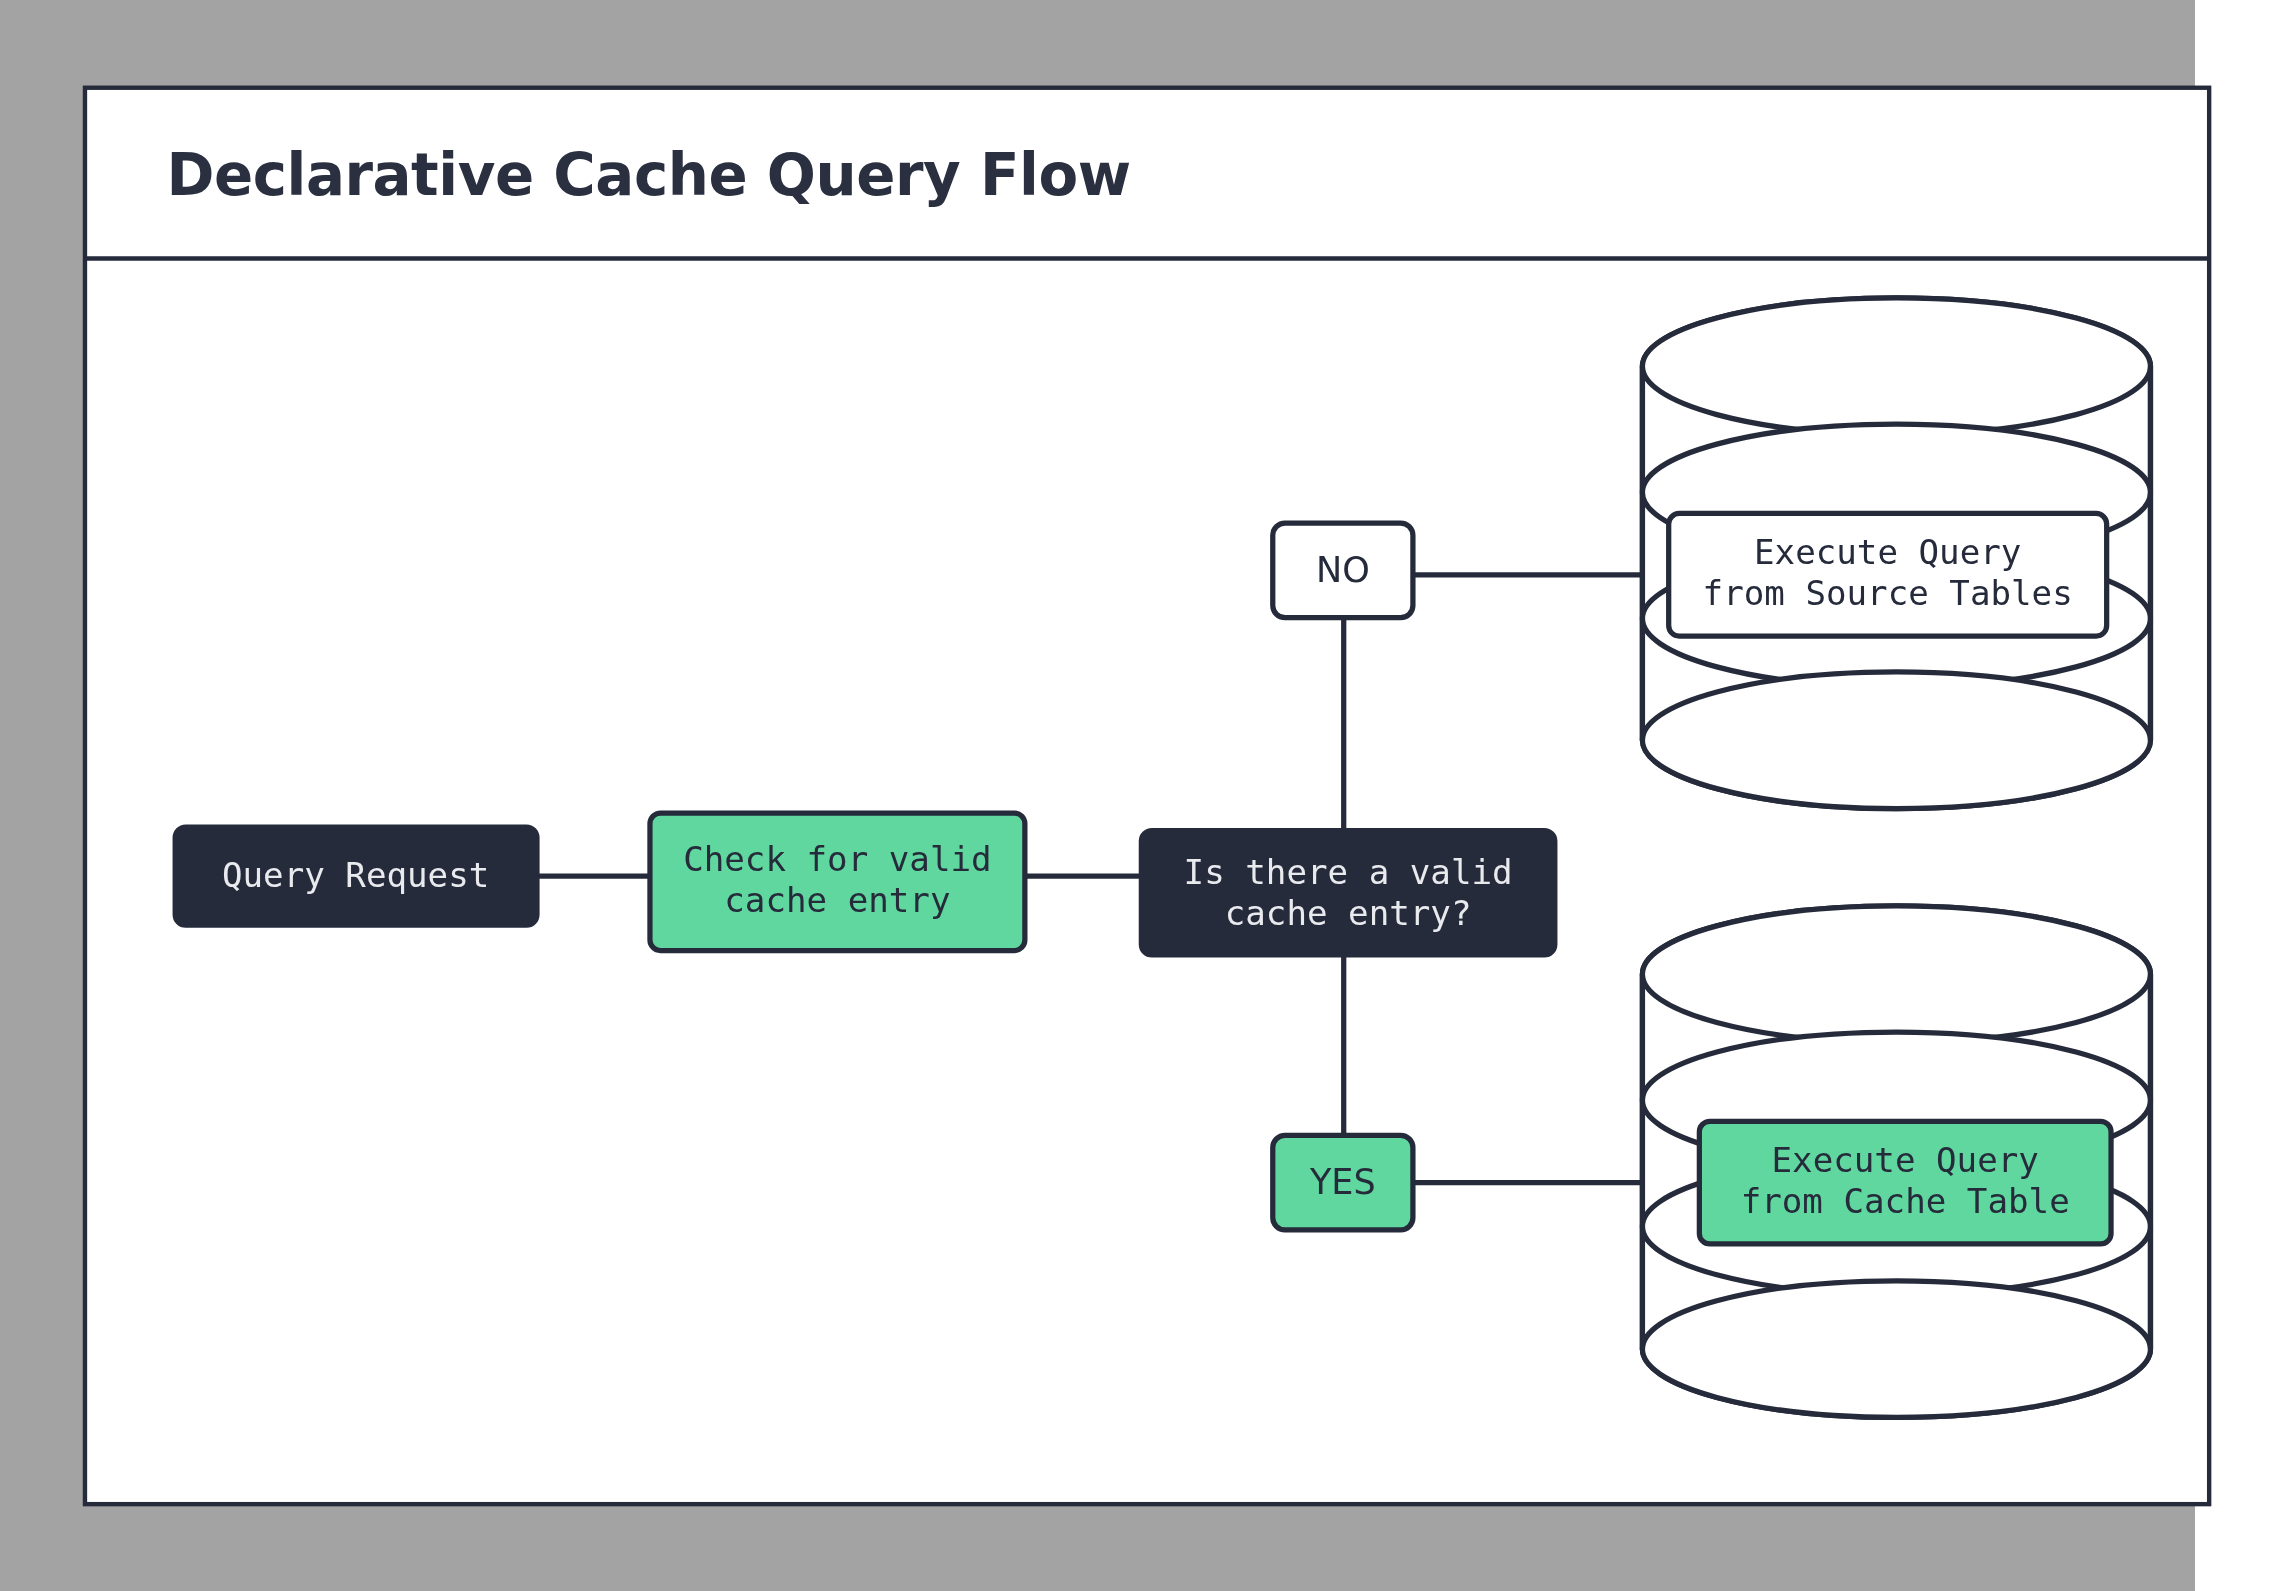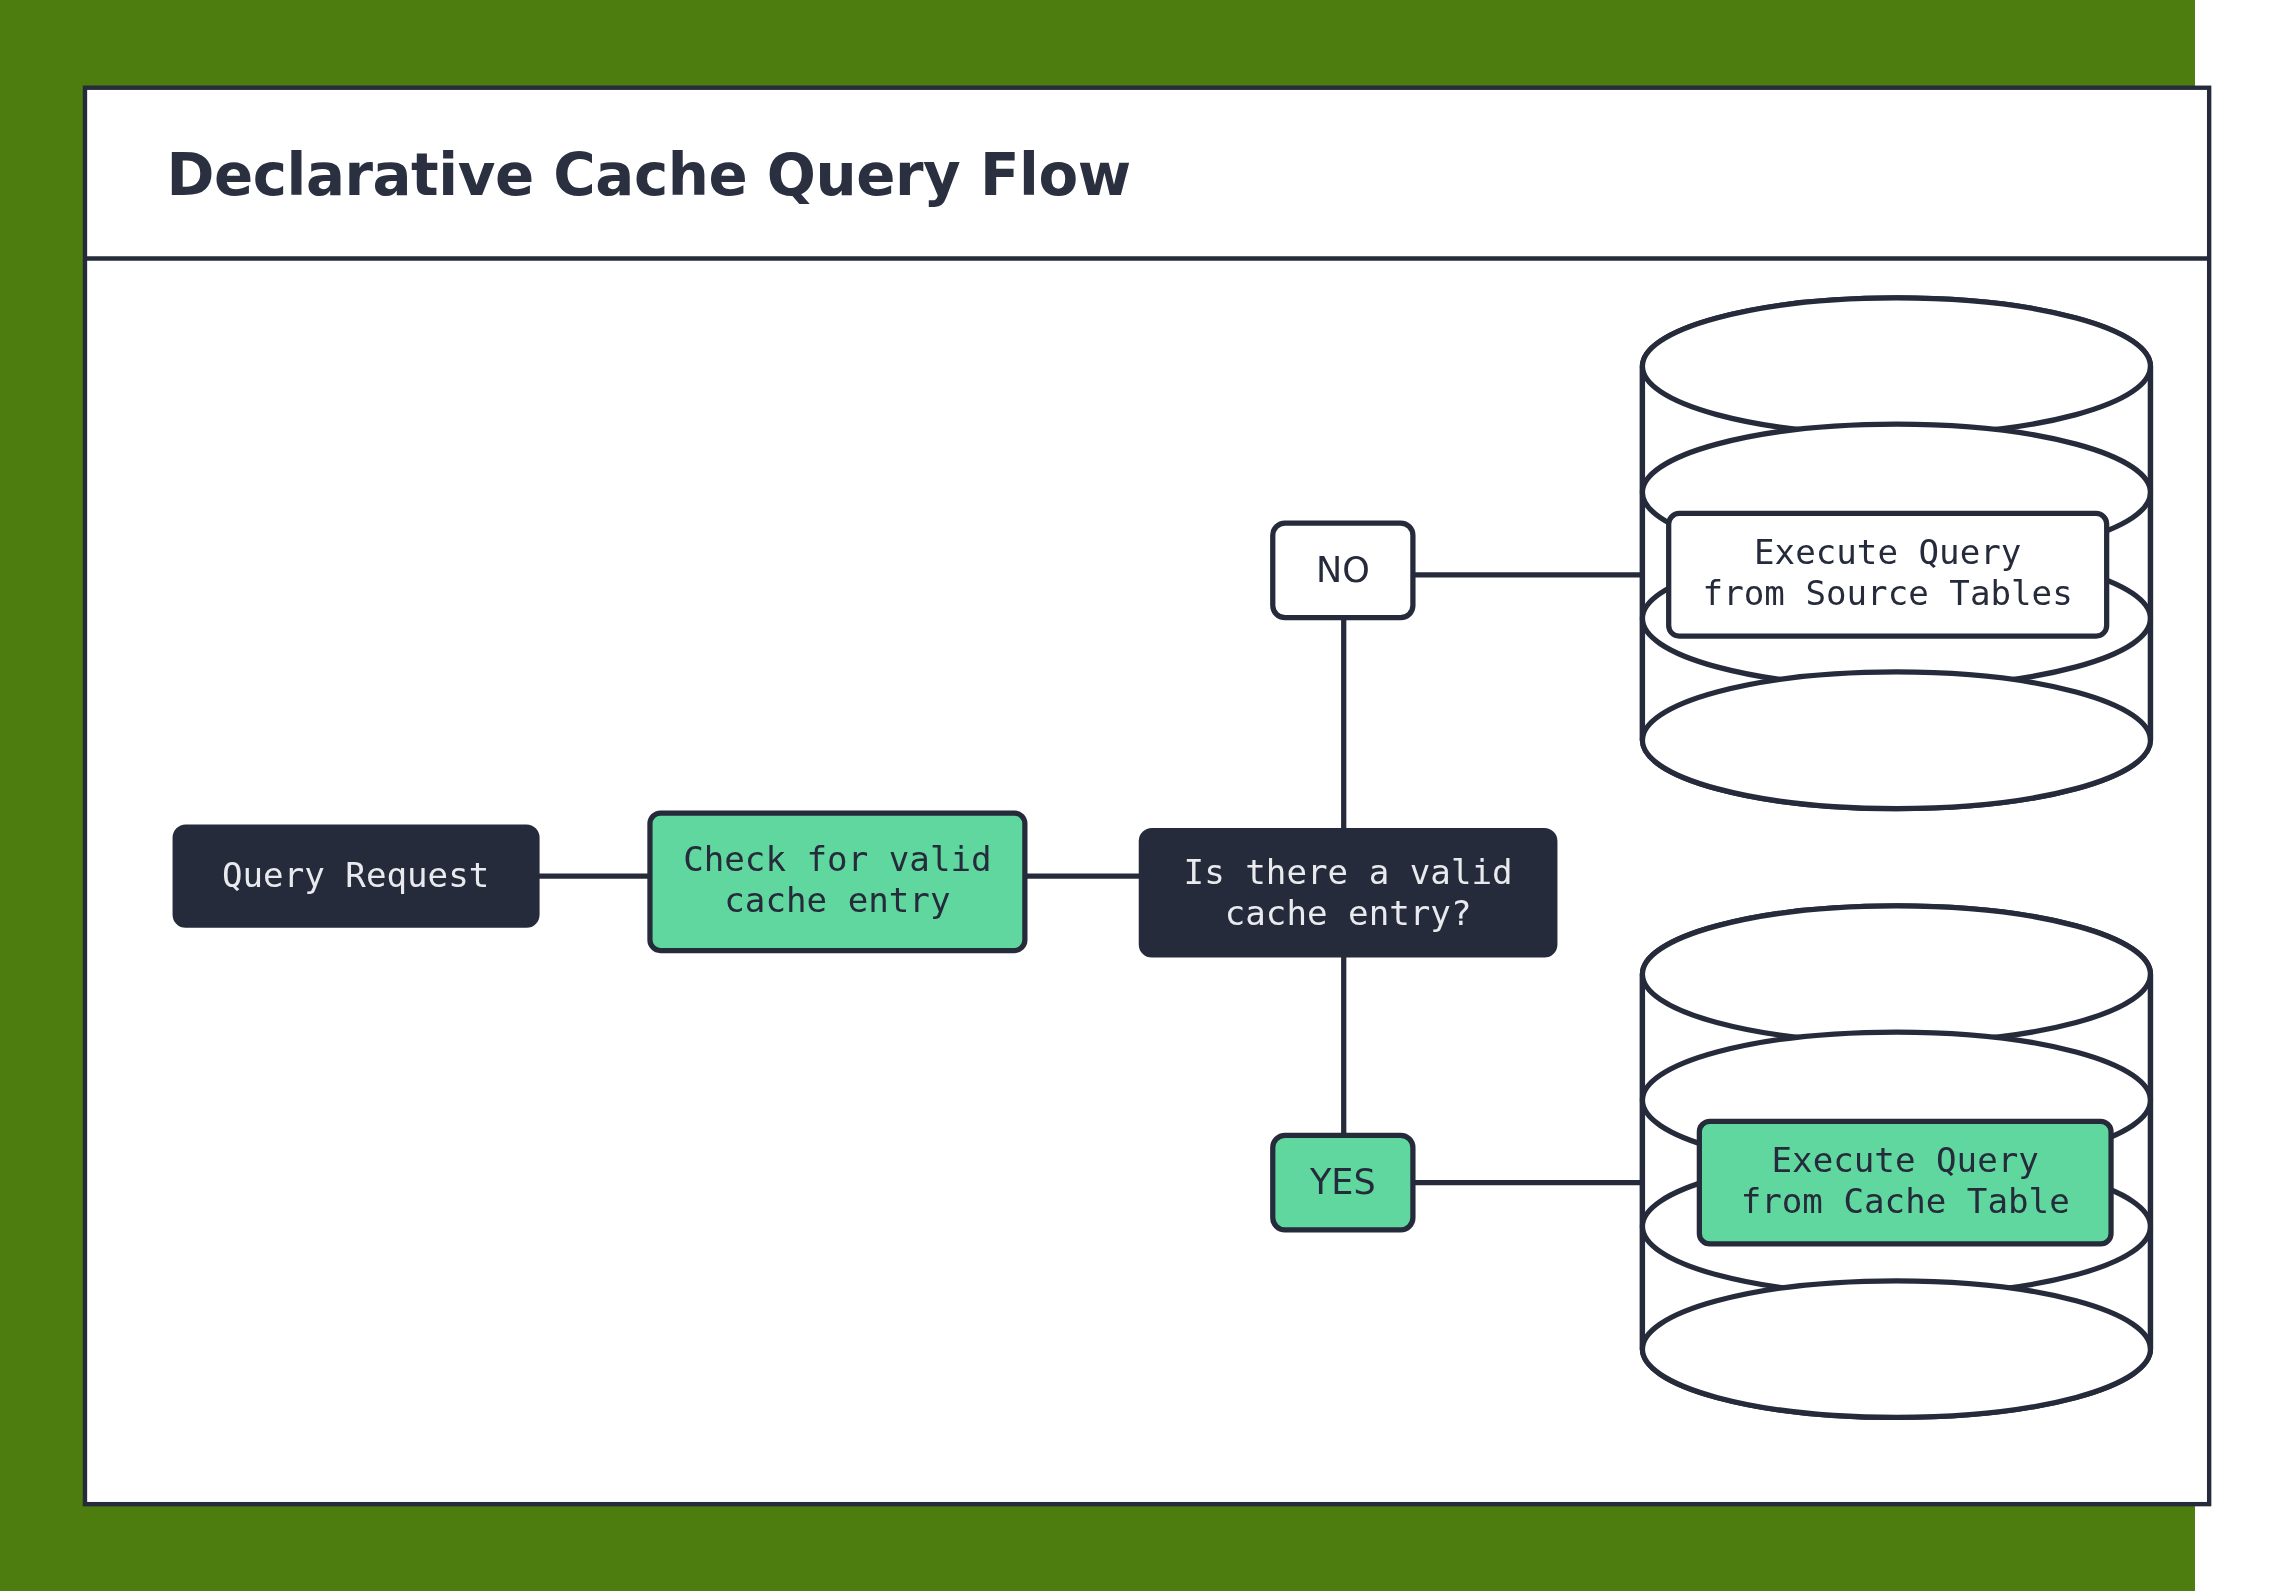--- a/index.html
+++ b/index.html
@@ -10,21 +10,21 @@
   body {
     width: 2295px;
     height: 1591px;
     font-family: "Liberation Sans", sans-serif;
     overflow: hidden;
   }
   #diagram-root {
     position: relative;
     width: 2195px;
     height: 1591px;
-    background: #4d7c0f;
+    background: #a3a3a3;
   }
   svg#flow-svg {
     display: block;
     width: 2295px;
     height: 1591px;
   }
   .frame-rect {
     fill: #ffffff;
     stroke: #262B3B;
     stroke-width: 5;

